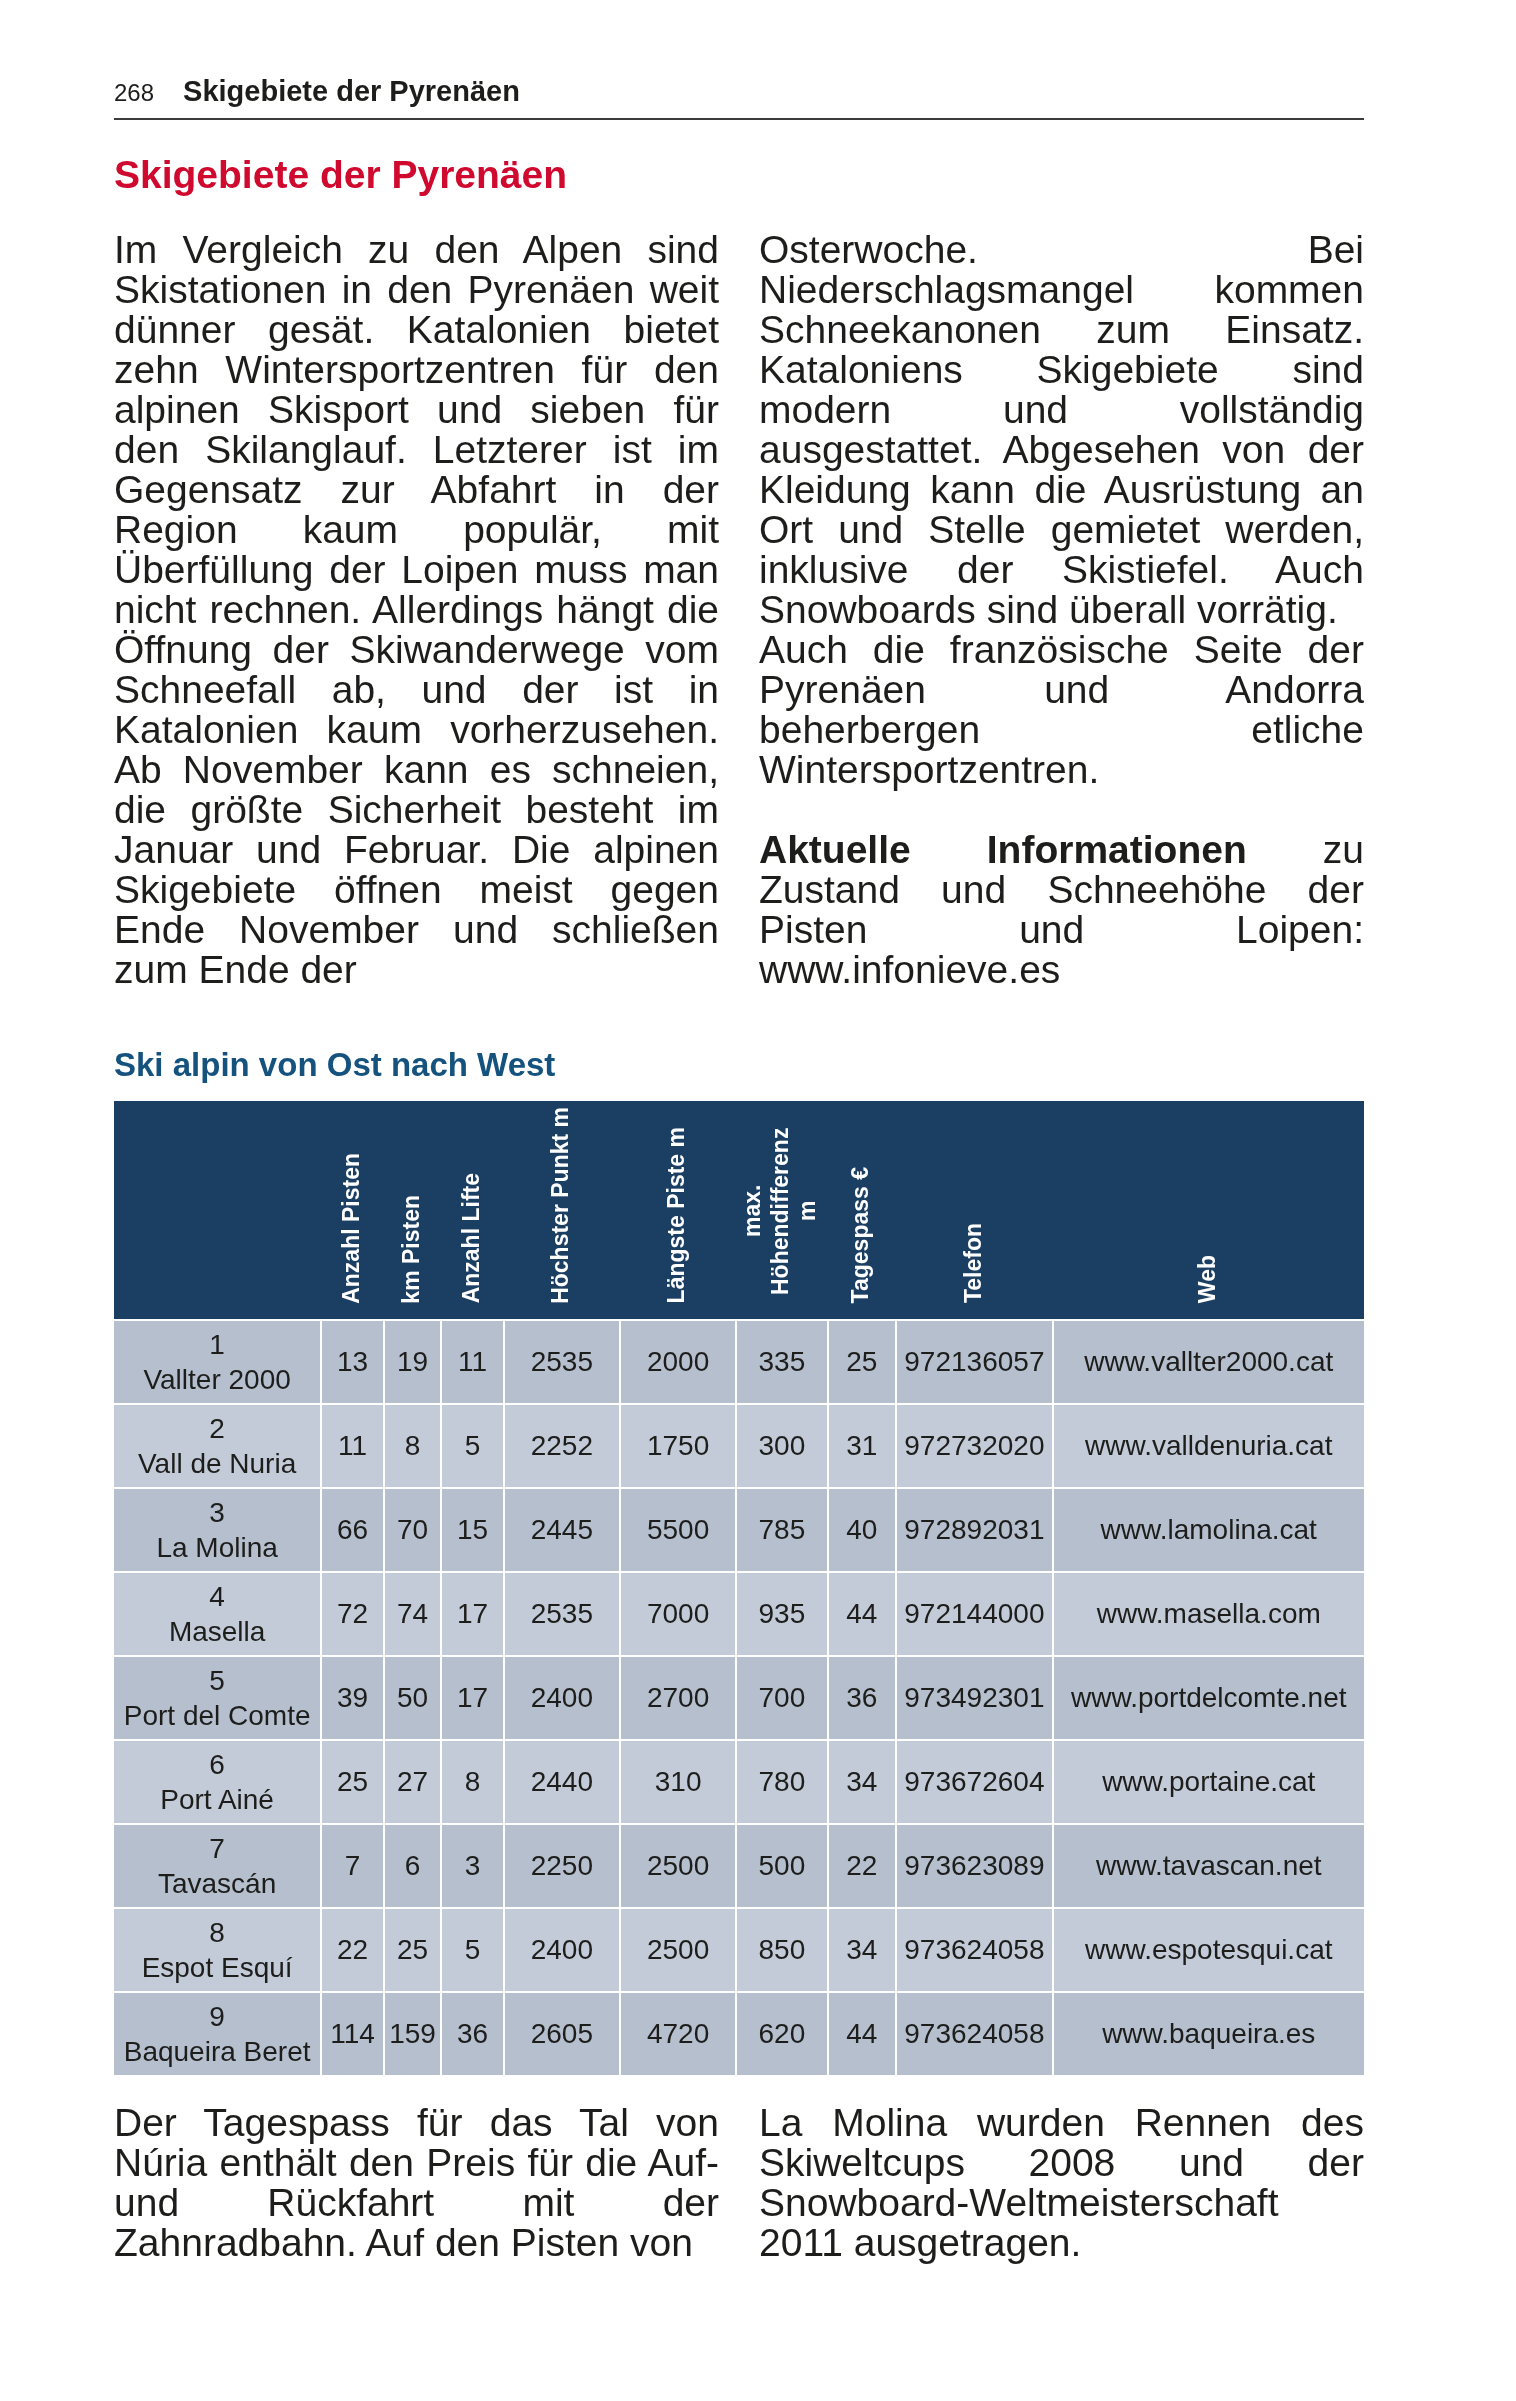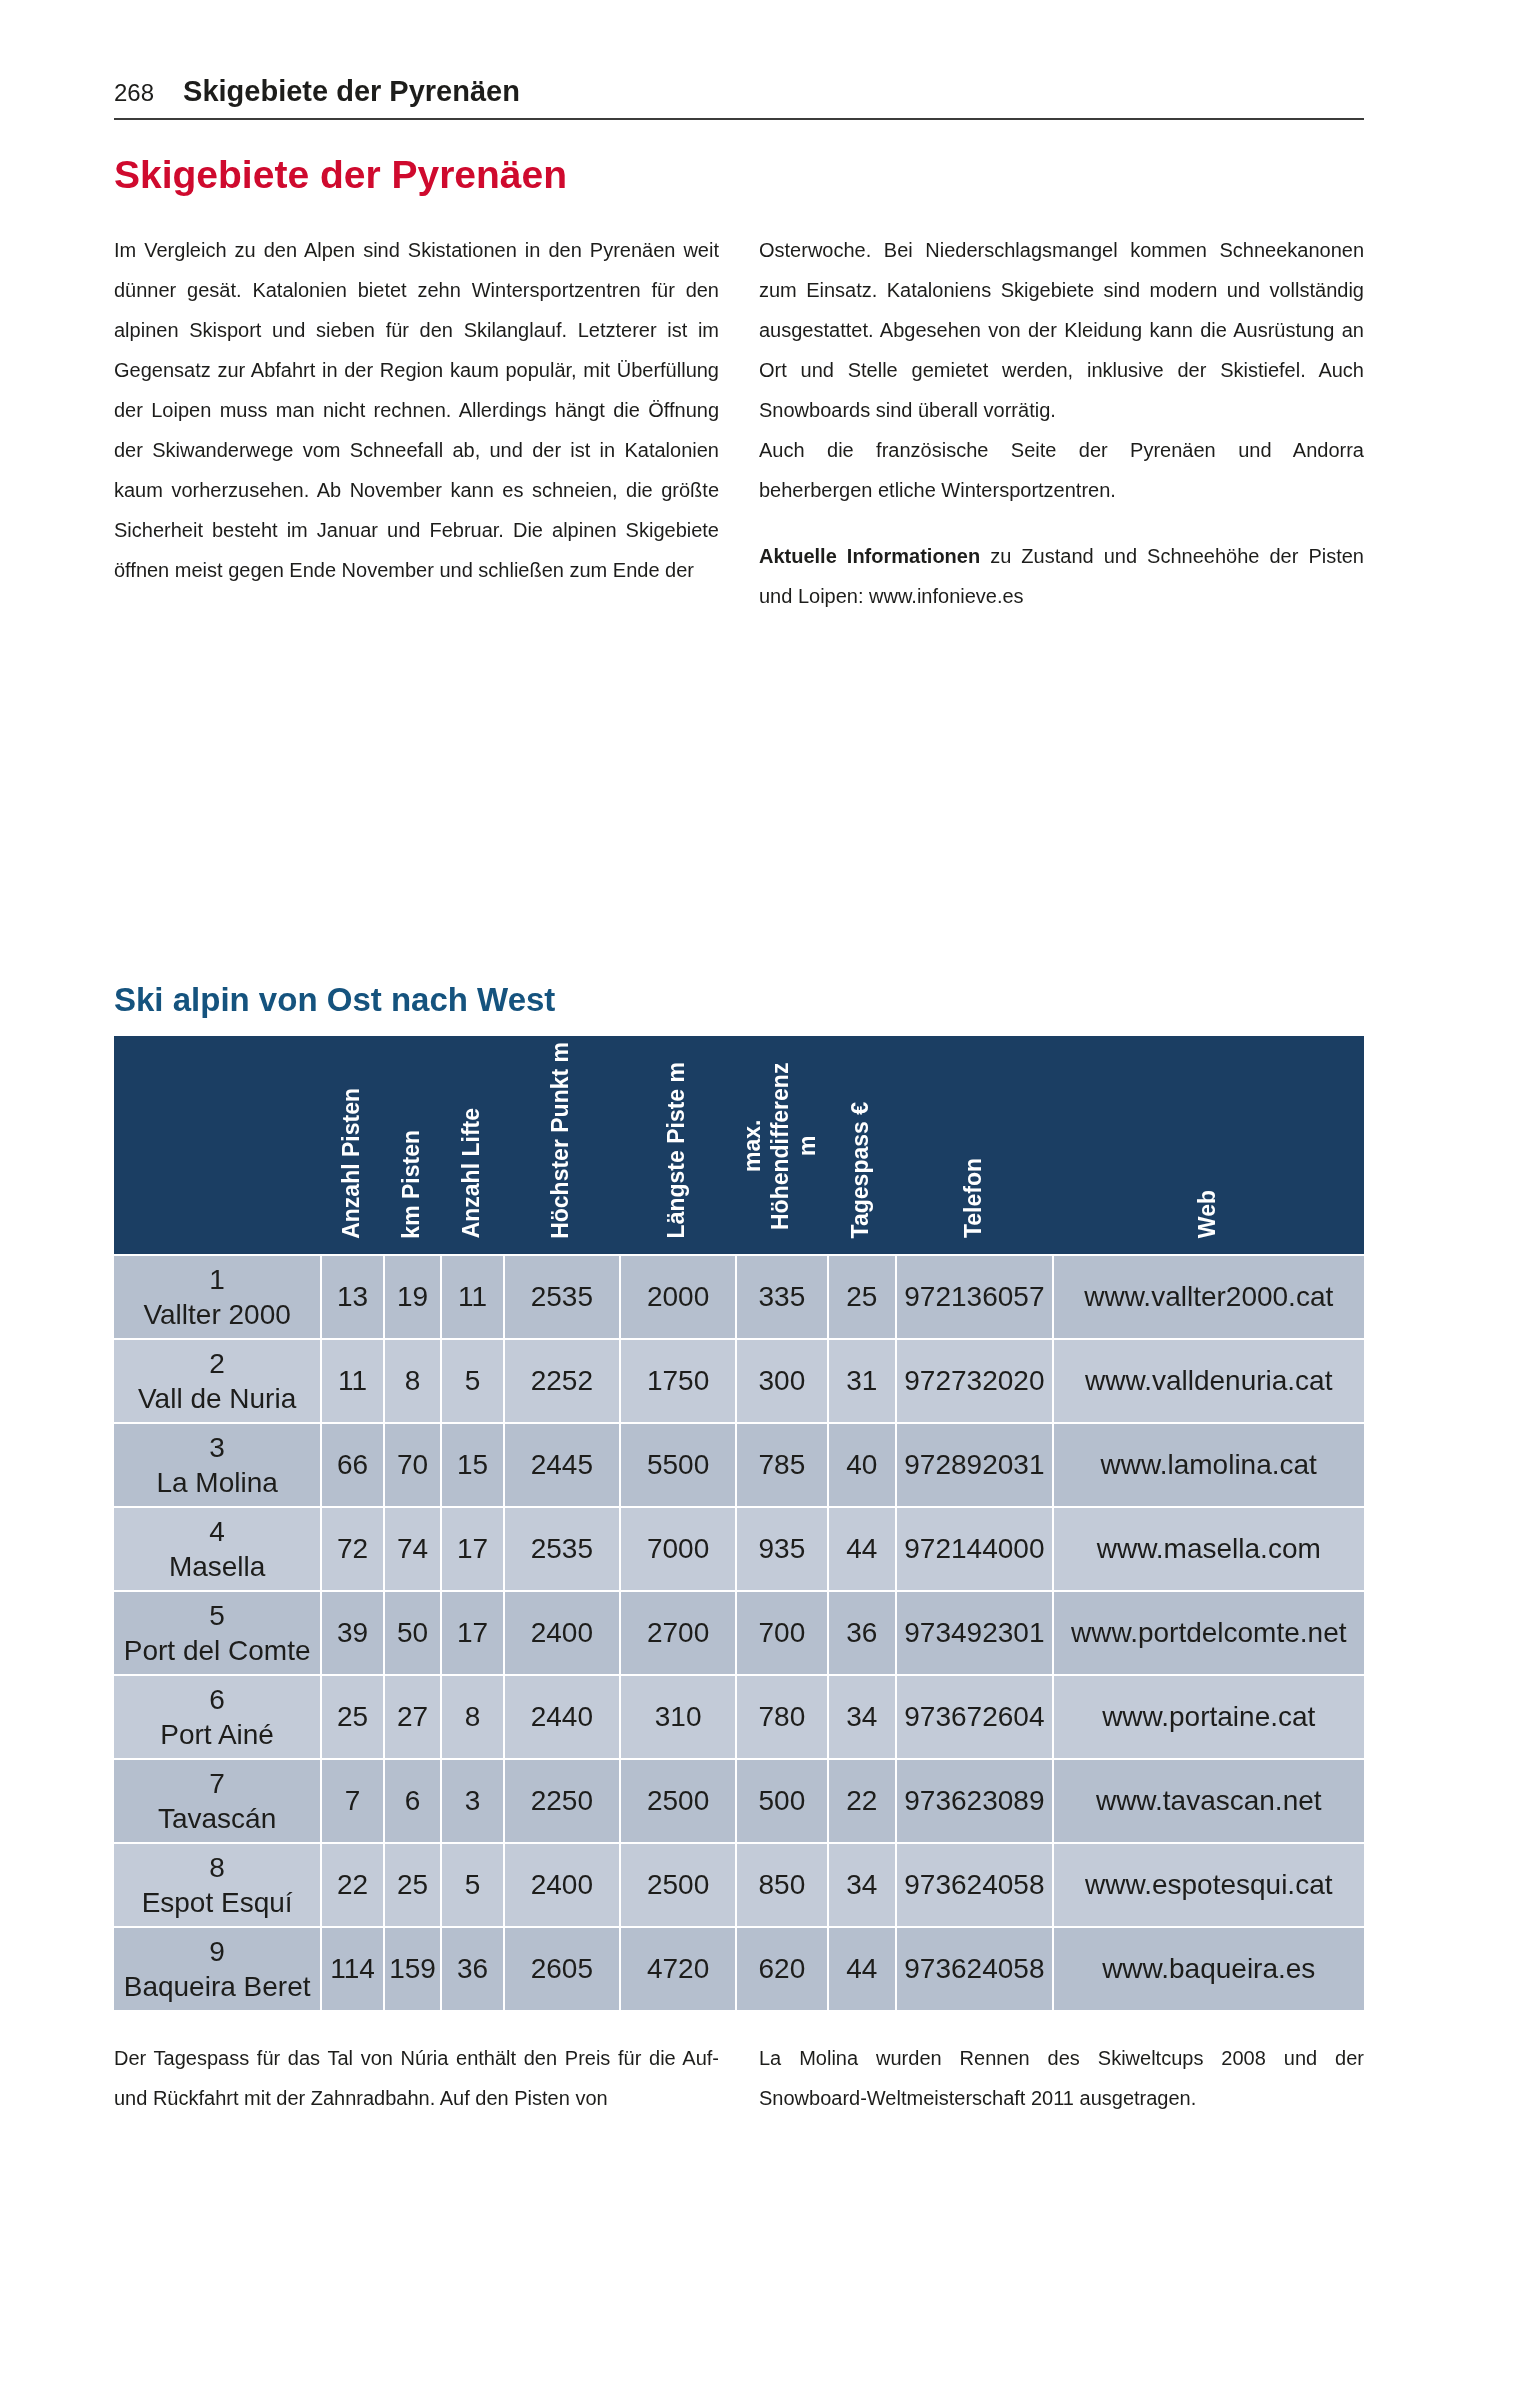--- a/index.html
+++ b/index.html
@@ -33,26 +33,26 @@
     font-size:39px;
     line-height:1.1;
     font-weight:700;
     color:var(--title-red);
   }
   
   .two-col{display:flex;gap:40px;margin-top:33px;}
   .two-col .col{flex:1;min-width:0;}
   .two-col p{
     margin:0;
-    font-size:20px;
+    font-size:39px;
     line-height:40px;
     text-align:justify;
   }
   .intro{min-height:695px;}
-  p.info{margin-top:26px;}
+  p.info{margin-top:40px;}
   p.info strong{font-weight:700;}
   
   .section-title{
     margin:56px 0 17.7px 0;
     font-size:33px;
     font-weight:700;
     color:var(--section-blue);
   }
   
   table.ski{

